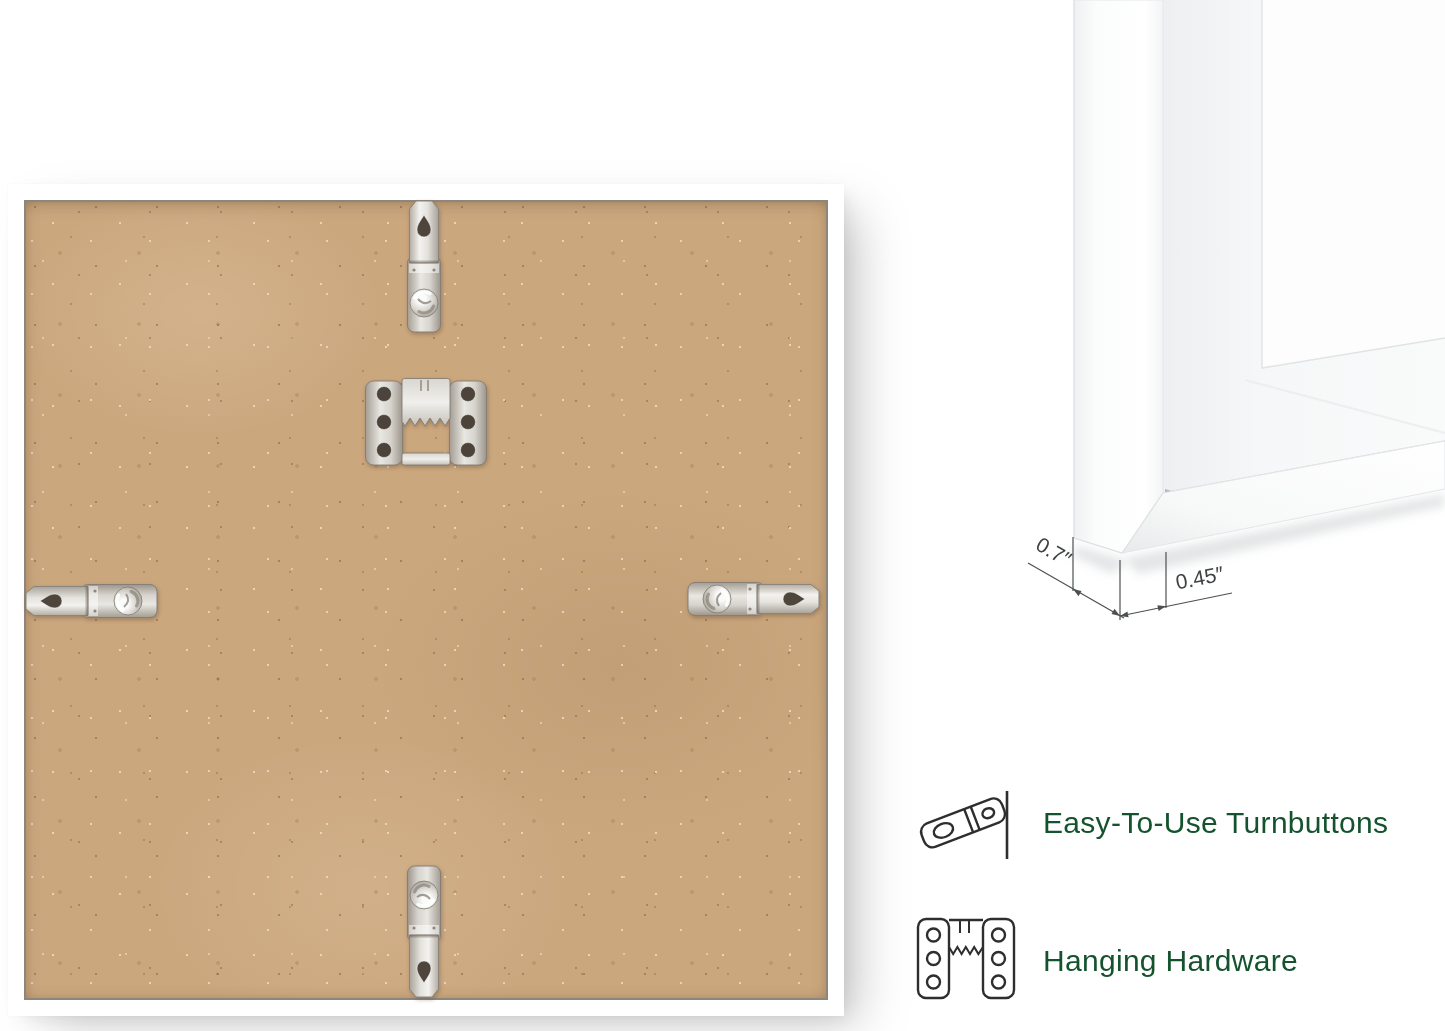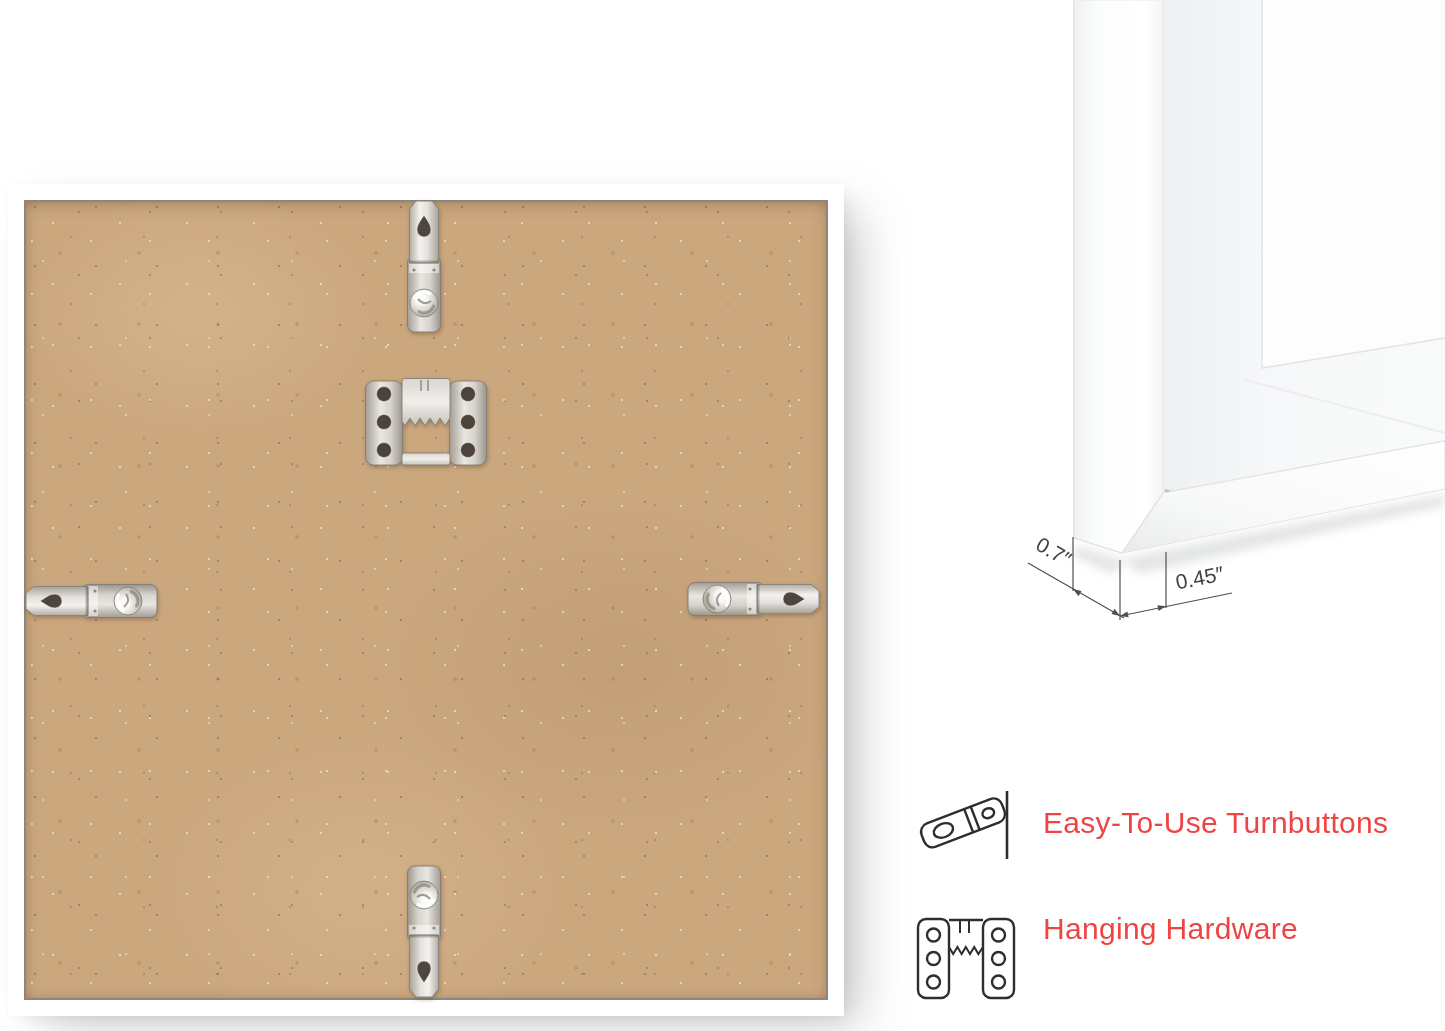--- a/index.html
+++ b/index.html
@@ -38,21 +38,21 @@
       inset -12px 0 16px -12px rgba(95,70,45,.32);
   }
   .hw{position:absolute;filter:drop-shadow(1px 2.5px 2px rgba(90,66,42,.38));}
 
   
   .corner{left:1020px;top:0;width:425px;height:660px;}
   .dim-text{font-family:"Liberation Sans",sans-serif;font-size:21px;fill:#3e4244;}
 
   
   .callout-label{
-    position:absolute;left:1043px;color:#ef4444;font-size:30px;
+    position:absolute;left:1043px;color:#14532d;font-size:30px;
     letter-spacing:.3px;white-space:nowrap;
   }
 </style>
 </head>
 <body>
 
 <svg width="0" height="0" style="position:absolute" aria-hidden="true">
   <defs>
     <linearGradient id="tbArm" x1="0" y1="0" x2="1" y2="0">
       <stop offset="0" stop-color="#b3ada4"></stop>
@@ -212,13 +212,13 @@
     <path d="M44 10 V23 M53 10 V23" fill="none" stroke-width="2"></path>
     <path d="M33 37 L37.2 44 L41.4 37 L45.6 44 L49.8 37 L54 44 L58.2 37 L62.4 44 L67 37" fill="none" stroke-width="2"></path>
     <circle cx="17.5" cy="25" r="6.5"></circle>
       <circle cx="17.5" cy="48.5" r="6.5"></circle>
       <circle cx="17.5" cy="72" r="6.5"></circle>
     <circle cx="82.5" cy="25" r="6.5"></circle>
       <circle cx="82.5" cy="48.5" r="6.5"></circle>
       <circle cx="82.5" cy="72" r="6.5"></circle>
   </g>
 </svg>
-<div class="callout-label" style="top:912px">Hanging Hardware</div>
+<div class="callout-label" style="top:944px">Hanging Hardware</div>
 
 </body></html>

